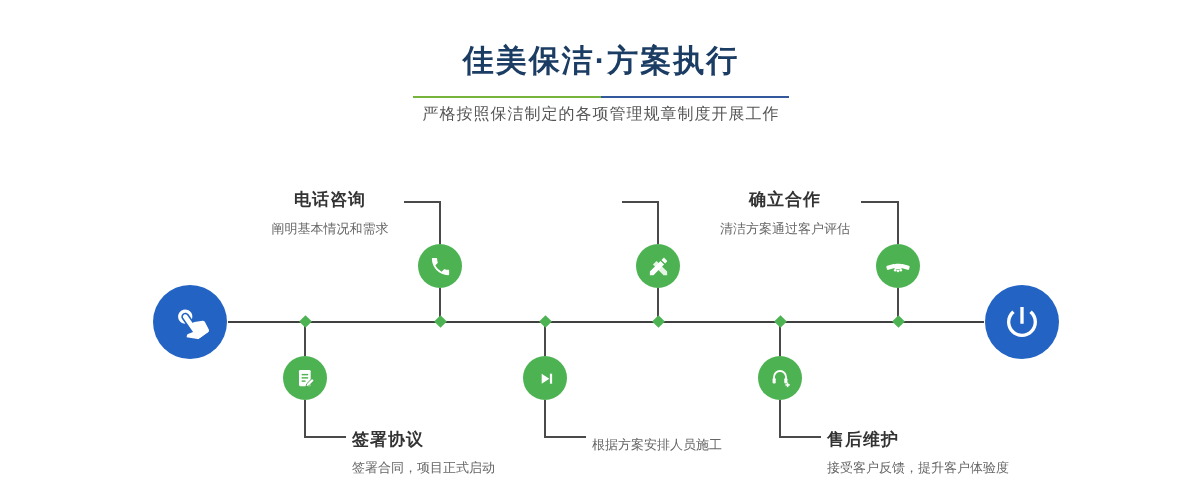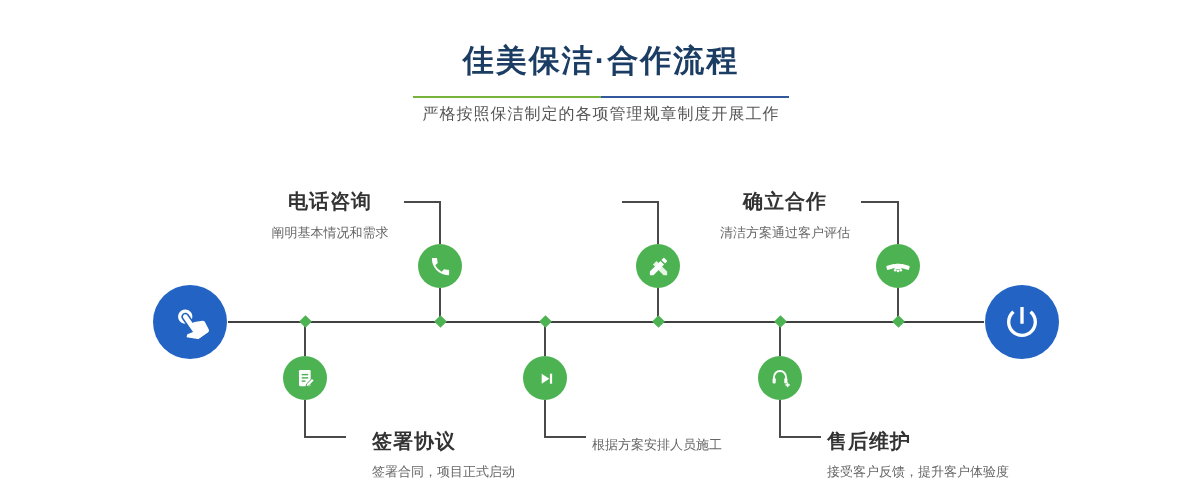--- a/index.html
+++ b/index.html
@@ -24,30 +24,30 @@
         display:flex;align-items:center;justify-content:center;}
   .node.top{top:244px;}
   .node.bottom{top:356px;}
 
   .vline{position:absolute;width:2px;background:#4a4a4a;}
   .hline{position:absolute;height:2px;background:#4a4a4a;}
   .diamond{position:absolute;top:317px;width:9px;height:9px;background:#4db352;transform:rotate(45deg);}
 
   .top-label{position:absolute;top:188px;width:150px;text-align:center;}
   .bottom-label{position:absolute;top:428px;text-align:left;}
-  .step-title{font-size:20px;font-weight:bold;color:#333333;letter-spacing:1px;}
+  .step-title{font-size:17px;font-weight:bold;color:#333333;letter-spacing:1px;}
   .step-desc{margin-top:9px;font-size:13px;color:#666666;}
   .bottom-label .step-desc{margin-top:8px;}
 </style>
 </head>
 <body>
 
 <div class="canvas">
 
-  <h1 class="title">佳美保洁·合作流程</h1>
+  <h1 class="title">佳美保洁·方案执行</h1>
   <div class="divider">
     <span class="divider-left"></span>
     <span class="divider-right"></span>
   </div>
   <p class="subtitle">严格按照保洁制定的各项管理规章制度开展工作</p>
 
   <div class="main-line"></div>
 
   <div class="endpoint start">
     <span>
@@ -123,21 +123,21 @@
         <rect x="8" y="7.2" width="6.8" height="1.5" fill="#4db352"></rect>
         <rect x="8" y="10.6" width="6.8" height="1.5" fill="#4db352"></rect>
         <rect x="8" y="14" width="4" height="1.5" fill="#4db352"></rect>
         <path d="M13.2 17.6l5.6-5.6 2.2 2.2-5.6 5.6-2.9.7z" fill="#ffffff" stroke="#3a9b40" stroke-width="0.9"></path>
       </svg>
     </span>
   </div>
   <div class="vline" style="left:304px;top:400px;height:37px"></div>
   <div class="hline" style="left:304px;top:436px;width:42px"></div>
   <div class="diamond" style="left:300.5px"></div>
-  <div class="bottom-label" style="left:372px">
+  <div class="bottom-label" style="left:352px">
     <div class="step-title">签署协议</div>
     <div class="step-desc">签署合同，项目正式启动</div>
   </div>
 
   <div class="vline" style="left:544px;top:323px;height:33px"></div>
   <div class="node bottom" style="left:523px">
     <span>
       <svg viewBox="0 0 24 24" width="23" height="23" fill="#ffffff" style="display:block">
         <path d="M8 7l8 5.2L8 17.4z"></path>
         <rect x="16.6" y="7" width="2.3" height="10.4"></rect>

